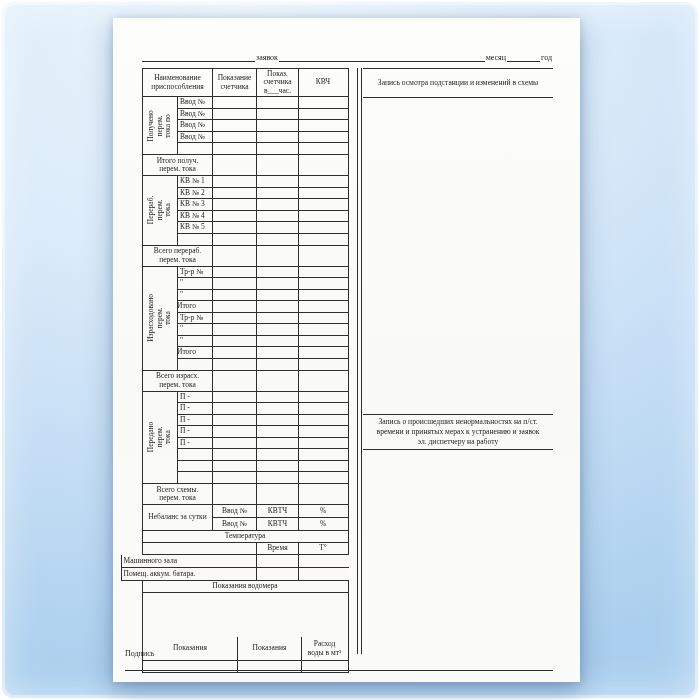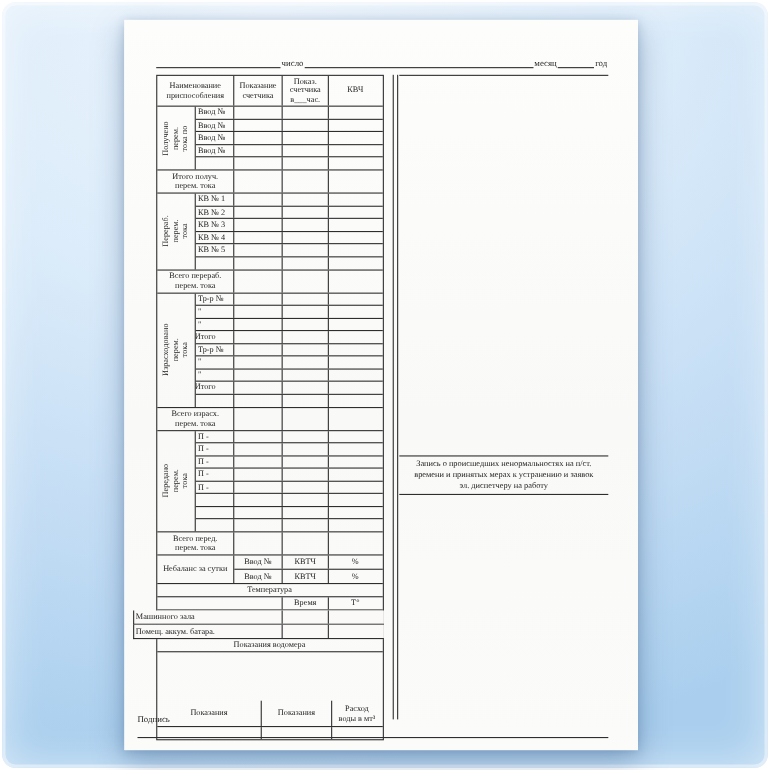--- a/index.html
+++ b/index.html
@@ -101,21 +101,21 @@
 </style>
 </head>
 <body>
 
 <div class="photo-bg"></div>
 
 <div class="paper">
 
   <div class="dateline">
     <span class="dl-seg dl-s1"></span>
-    <span class="dl-word">число</span>
+    <span class="dl-word">заявок</span>
     <span class="dl-seg dl-s2"></span>
     <span class="dl-word">месяц</span>
     <span class="dl-seg dl-s3"></span>
     <span class="dl-word">год</span>
   </div>
 
   <div class="ltable">
 
     <div class="row hrow">
       <div class="c w70 cc">Наименование
@@ -350,21 +350,21 @@
         <div class="row re">
           <div class="c w35"></div>
           <div class="c w44"></div>
             <div class="c w42"></div>
             <div class="c w48"></div>
         </div>
       </div>
     </div>
 
     <div class="row trow">
-      <div class="c w70 cc">Всего перед.
+      <div class="c w70 cc">Всего схемы.
 перем. тока</div>
       <div class="c w44"></div>
         <div class="c w42"></div>
         <div class="c w48"></div>
     </div>
 
     <div class="imb">
       <div class="c w70 cc">Небаланс за сутки</div>
       <div class="imb-rows">
         <div class="row">
@@ -411,20 +411,21 @@
     <div class="row rz">
       <div class="c w95"></div>
       <div class="c w64"></div>
       <div class="c w45"></div>
     </div>
   </div>
 
   <div class="dsep"></div>
 
   <div class="rpanel">
+    <div class="rp1">Запись осмотра подстанции и изменений в схемы</div>
     <div class="rp2">Запись о происшедших ненормальностях на п/ст.
 времени и принятых мерах к устранению и заявок
 эл. диспетчеру на работу</div>
   </div>
 
   <div class="sign">
     <span>Подпись</span>
   </div>
 
 </div>

